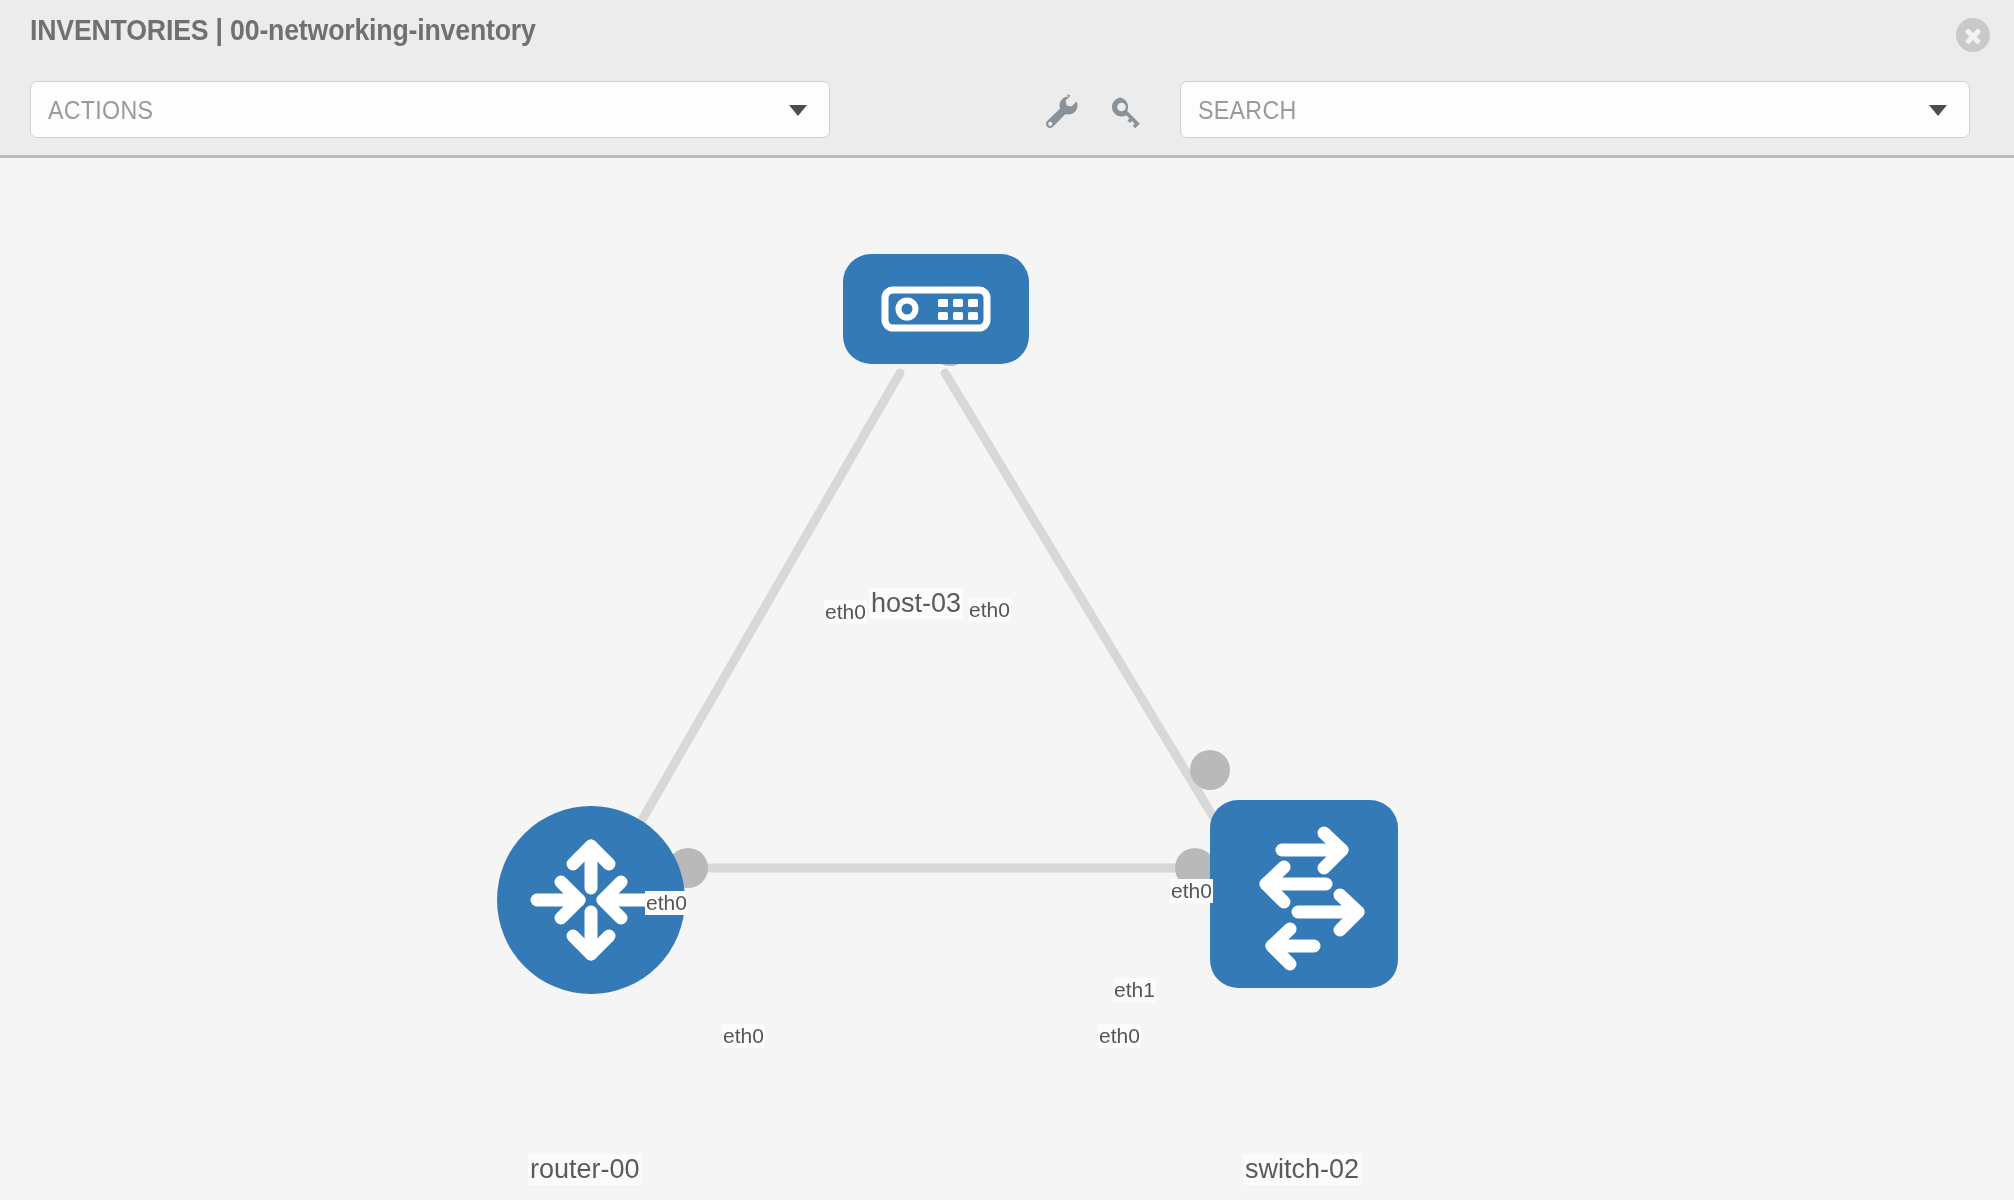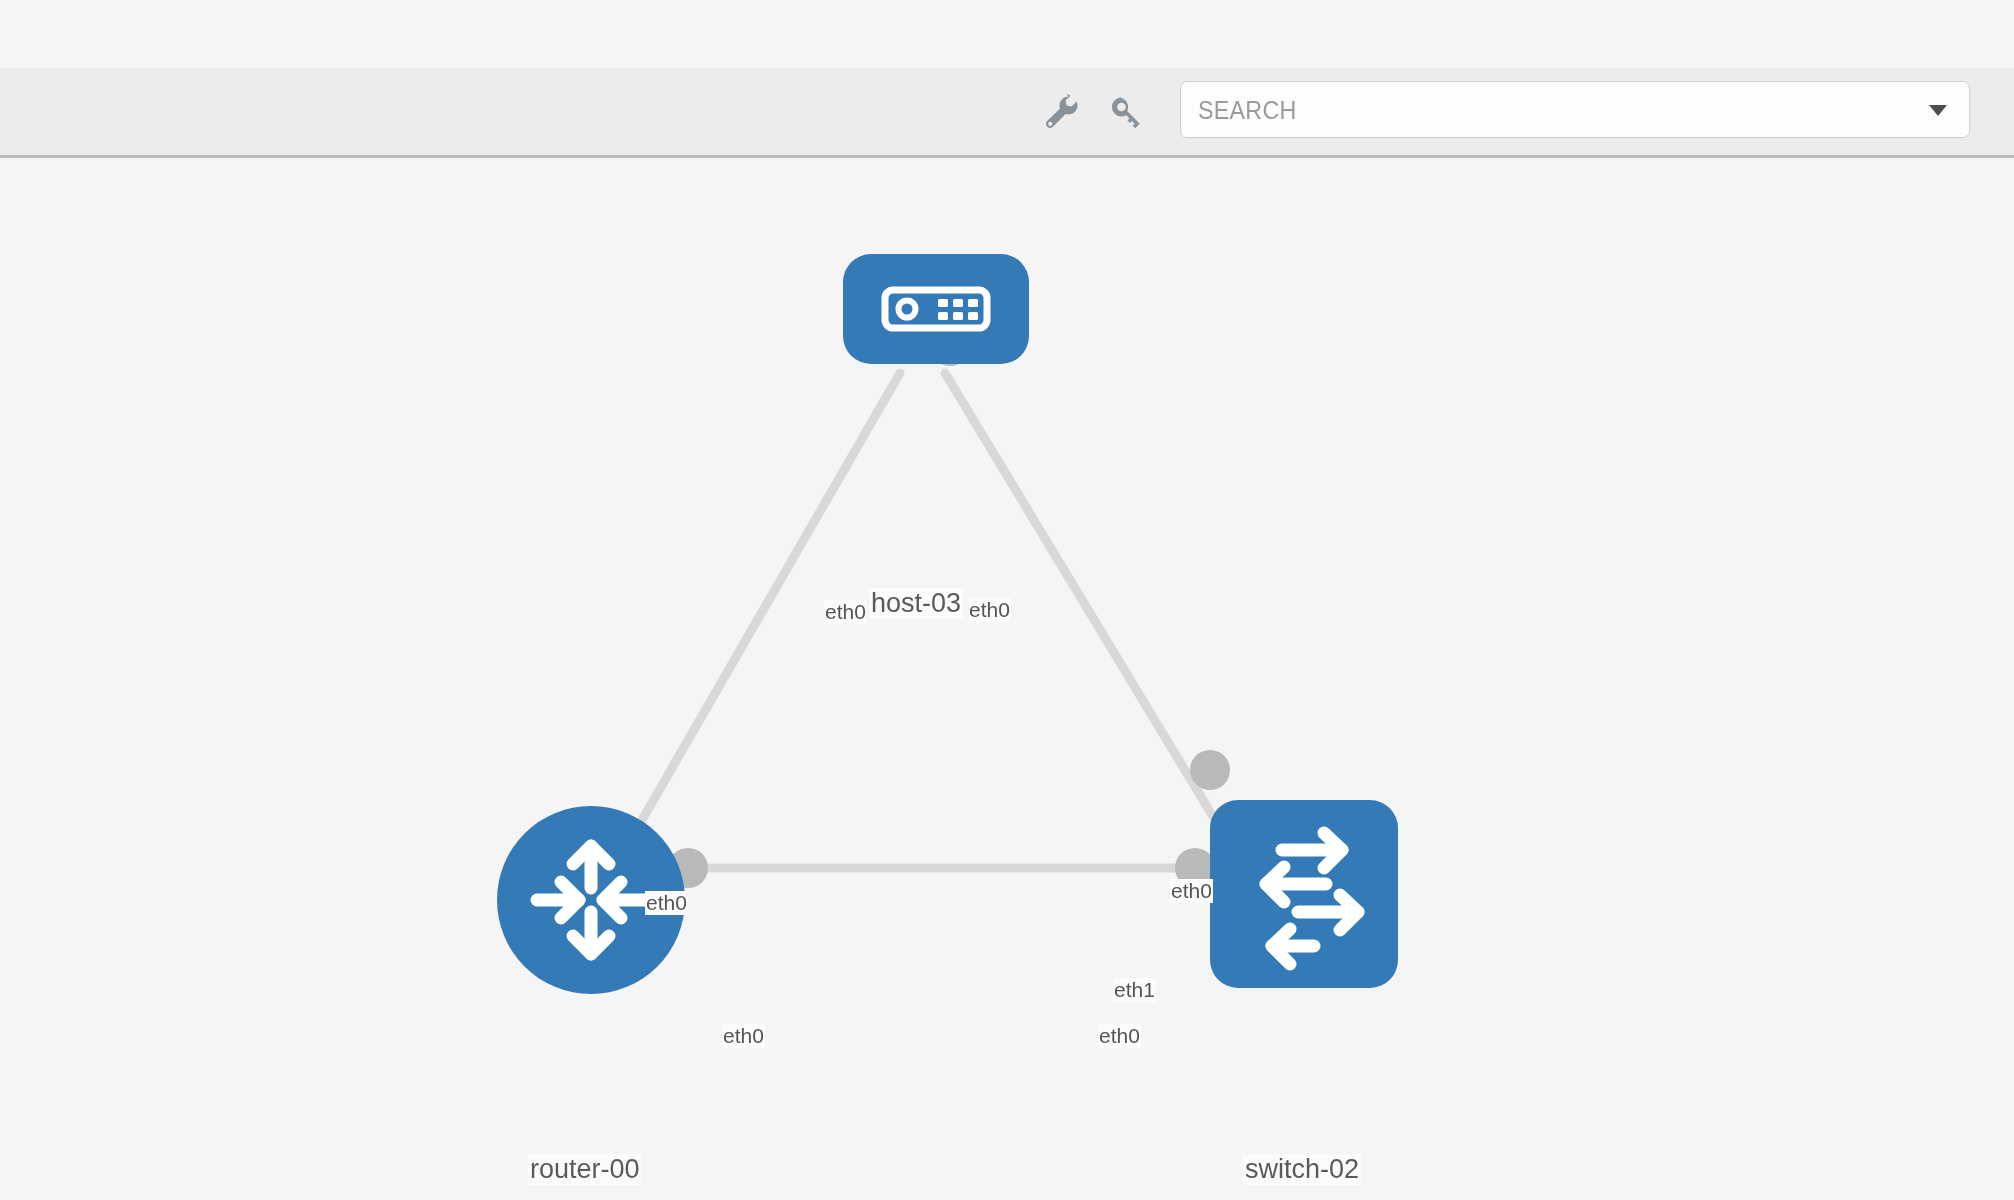--- a/index.html
+++ b/index.html
@@ -172,23 +172,31 @@
     height: 40px;
     border-radius: 50%;
     background: #b9b9b9;
   }
 </style>
 </head>
 <body>
 
 <div id="app">
 
+  <div class="header">
+    <div class="header-title">INVENTORIES | 00-networking-inventory</div>
+    <div class="close-btn"></div>
+  </div>
 
   <div class="toolbar">
 
+    <div class="select-box" id="actions-select">
+      <span class="sel-text">ACTIONS</span>
+      <span class="caret"></span>
+    </div>
 
     <div class="tool-icon" id="wrench-icon">
       <svg viewBox="0 0 44 44" xmlns="http://www.w3.org/2000/svg">
         <path d="M31.5 6.5c-5.0 0-9.0 4.0-9.0 9.0 0 1.1 0.2 2.1 0.55 3.05L10.2 30.9c-1.6 1.6-1.6 4.2 0 5.8 1.6 1.6 4.2 1.6 5.8 0L28.6 24.1c0.92 0.33 1.9 0.5 2.9 0.5 5.0 0 9.0-4.0 9.0-9.0 0-1.5-0.36-2.9-1.0-4.15l-5.0 5.0-4.9-1.0-1.0-4.9 5.0-5.0c-1.25-0.64-2.66-1.05-4.1-1.05z" fill="#8a9299"></path>
         <circle cx="13.3" cy="33.8" r="2.1" fill="#f0f0f0"></circle>
       </svg>
     </div>
 
     <div class="tool-icon" id="key-icon">
       <svg viewBox="0 0 44 44" xmlns="http://www.w3.org/2000/svg">

